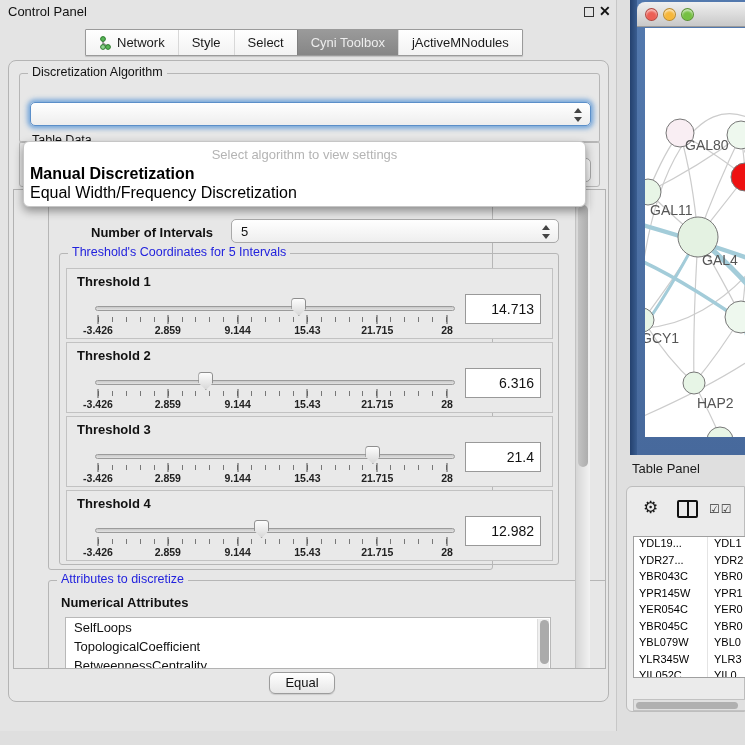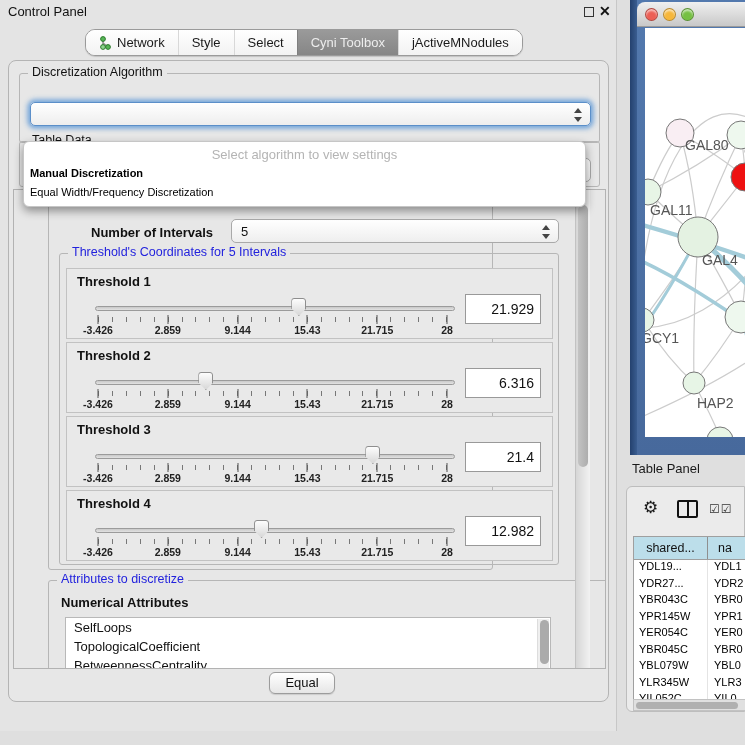--- a/index.html
+++ b/index.html
@@ -8,21 +8,21 @@
   #screen { position:absolute; inset:0; width:745px; height:745px; background:#dfdfdf; }
 
   
   .cp-window { position:absolute; left:0; top:0; width:617px; height:731px; background:#e4e4e4; border-right:1px solid #c7c7c7; }
   .titlebar { position:absolute; left:0; top:0; width:100%; height:24px; background:#e4e4e4; }
   .titlebar .title { position:absolute; left:8px; top:4px; font-size:13px; color:#111; }
   .float-icon { position:absolute; left:584px; top:7px; width:10px; height:10px; border:1.5px solid #333; background:transparent; }
   .close-icon { position:absolute; left:599px; top:3px; font-size:14px; font-weight:bold; color:#111; cursor:default; }
 
   
-  .tabgroup { position:absolute; display:flex; border:1px solid #9a9a9a; border-radius:10px; overflow:hidden; background:#fdfdfd; box-shadow:0 1px 1px rgba(0,0,0,.15); }
+  .tabgroup { position:absolute; display:flex; border:1px solid #9a9a9a; border-radius:1px; overflow:hidden; background:#fdfdfd; box-shadow:0 1px 1px rgba(0,0,0,.15); }
   .tabgroup .tab { display:flex; align-items:center; gap:5px; padding:0 13px; font-size:13px; color:#1a1a1a; background:linear-gradient(#ffffff,#f2f2f2); border-left:1px solid #d8d8d8; white-space:nowrap; }
   .tabgroup .tab:first-child { border-left:none; }
   .tabgroup .tab.selected { background:linear-gradient(#9a9a9a,#868686); color:#ededed; border-left-color:#7f7f7f; }
   #toptabs { left:85px; top:29px; height:27px; }
   #toptabs .tab { height:25px; }
   #bottomtabs { left:143px; top:704px; height:23px; }
   #bottomtabs .tab { height:21px; }
   .net-icon svg { display:block; }
 
   .outer-panel { position:absolute; left:8px; top:60px; width:601px; height:642px; background:#e7e7e7; border:1px solid #b4b4b4; border-radius:8px; }
@@ -37,21 +37,21 @@
   .combo { position:absolute; height:24px; background:linear-gradient(#ffffff,#eeeeee); border:1px solid #a9a9a9; border-radius:5px; font-size:13px; color:#111; display:flex; align-items:center; padding:0 22px 0 9px; }
   .combo .spin { position:absolute; right:7px; top:4px; width:9px; height:16px; }
   .combo .spin i { position:absolute; left:0; width:0; height:0; border-left:4.5px solid transparent; border-right:4.5px solid transparent; }
   .combo .spin i.up { top:1px; border-bottom:5px solid #444; }
   .combo .spin i.dn { bottom:1px; border-top:5px solid #444; }
   .combo.focusring { box-shadow:0 0 5px 2.5px rgba(90,150,215,.85); border-color:#5b8fc9; }
 
   
   .algo-popup { position:absolute; left:14px; top:80px; width:563px; height:66px; z-index:20; background:#ffffff; border:1px solid #c6c6c6; border-radius:6px; box-shadow:0 4px 10px rgba(0,0,0,.4); padding-top:3px; }
   .algo-popup .ph { text-align:center; font-size:13px; color:#b4b4b4; height:19px; line-height:19px; }
-  .algo-popup .opt { font-size:11px; color:#000; height:19px; line-height:19px; padding-left:6px; }
+  .algo-popup .opt { font-size:16px; color:#000; height:19px; line-height:19px; padding-left:6px; }
   .algo-popup .opt.boldsel { font-weight:bold; }
 
   
   .scrollpane { position:absolute; left:4px; top:128px; width:593px; height:480px; border:1px solid #b2b2b2; background:#e7e7e7; overflow:hidden; }
   .vscroll { position:absolute; left:561px; top:0; width:15px; height:478px; background:linear-gradient(to right,#d6d6d6,#f2f2f2); border-left:1px solid #c2c2c2; }
   .vscroll .thumb { position:absolute; left:2px; top:15px; width:10px; height:262px; border-radius:6px; background:linear-gradient(to right,#c3c3c3,#adadad); }
 
   
   .tpanel { position:absolute; left:6px; width:487px; height:71px; border:1px solid #c2c2c2; background:#e9e9e9; }
   .tpanel .tlabel { position:absolute; left:10px; top:5px; font-size:13px; font-weight:bold; color:#111; }
@@ -194,21 +194,21 @@
                   </div>
                   <div class="ticklabels">
                     <span style="left: 0%;">-3.426</span>
                     <span style="left: 20%;">2.859</span>
                     <span style="left: 40%;">9.144</span>
                     <span style="left: 60%;">15.43</span>
                     <span style="left: 80%;">21.715</span>
                     <span style="left: 100%;">28</span>
                   </div>
                   <div class="thumb" style="left: 224.365px;"></div>
-                  <div class="valuebox">21.929</div>
+                  <div class="valuebox">14.713</div>
                 </div>
                 <div class="tpanel" style="top: 88px;">
                   <div class="tlabel">Threshold 2</div>
                   <div class="track"></div>
                   <div class="ticks">
                     <div class="minor"></div>
                     <div class="major" style="left: 0%;"></div>
                     <div class="major" style="left: 20%;"></div>
                     <div class="major" style="left: 40%;"></div>
                     <div class="major" style="left: 60%;"></div>
@@ -359,24 +359,20 @@
     </div>
   </div>
 
   <span class="tp-title">Table Panel</span>
   <div class="tp-box">
     <span class="gear-icon">⚙</span>
     <span class="cols-icon"></span>
     <span class="checks-icon">☑☑</span>
 
     <div class="tp-table">
-      <div class="tp-head">
-        <div class="hc hc1">shared...</div>
-        <div class="hc hc2">na</div>
-      </div>
       <div class="tp-rows" id="tp-rows">
           <div class="tp-row">
             <div class="c1">YDL19...</div>
             <div class="c2">YDL1</div>
           </div>
           <div class="tp-row">
             <div class="c1">YDR27...</div>
             <div class="c2">YDR2</div>
           </div>
           <div class="tp-row">

